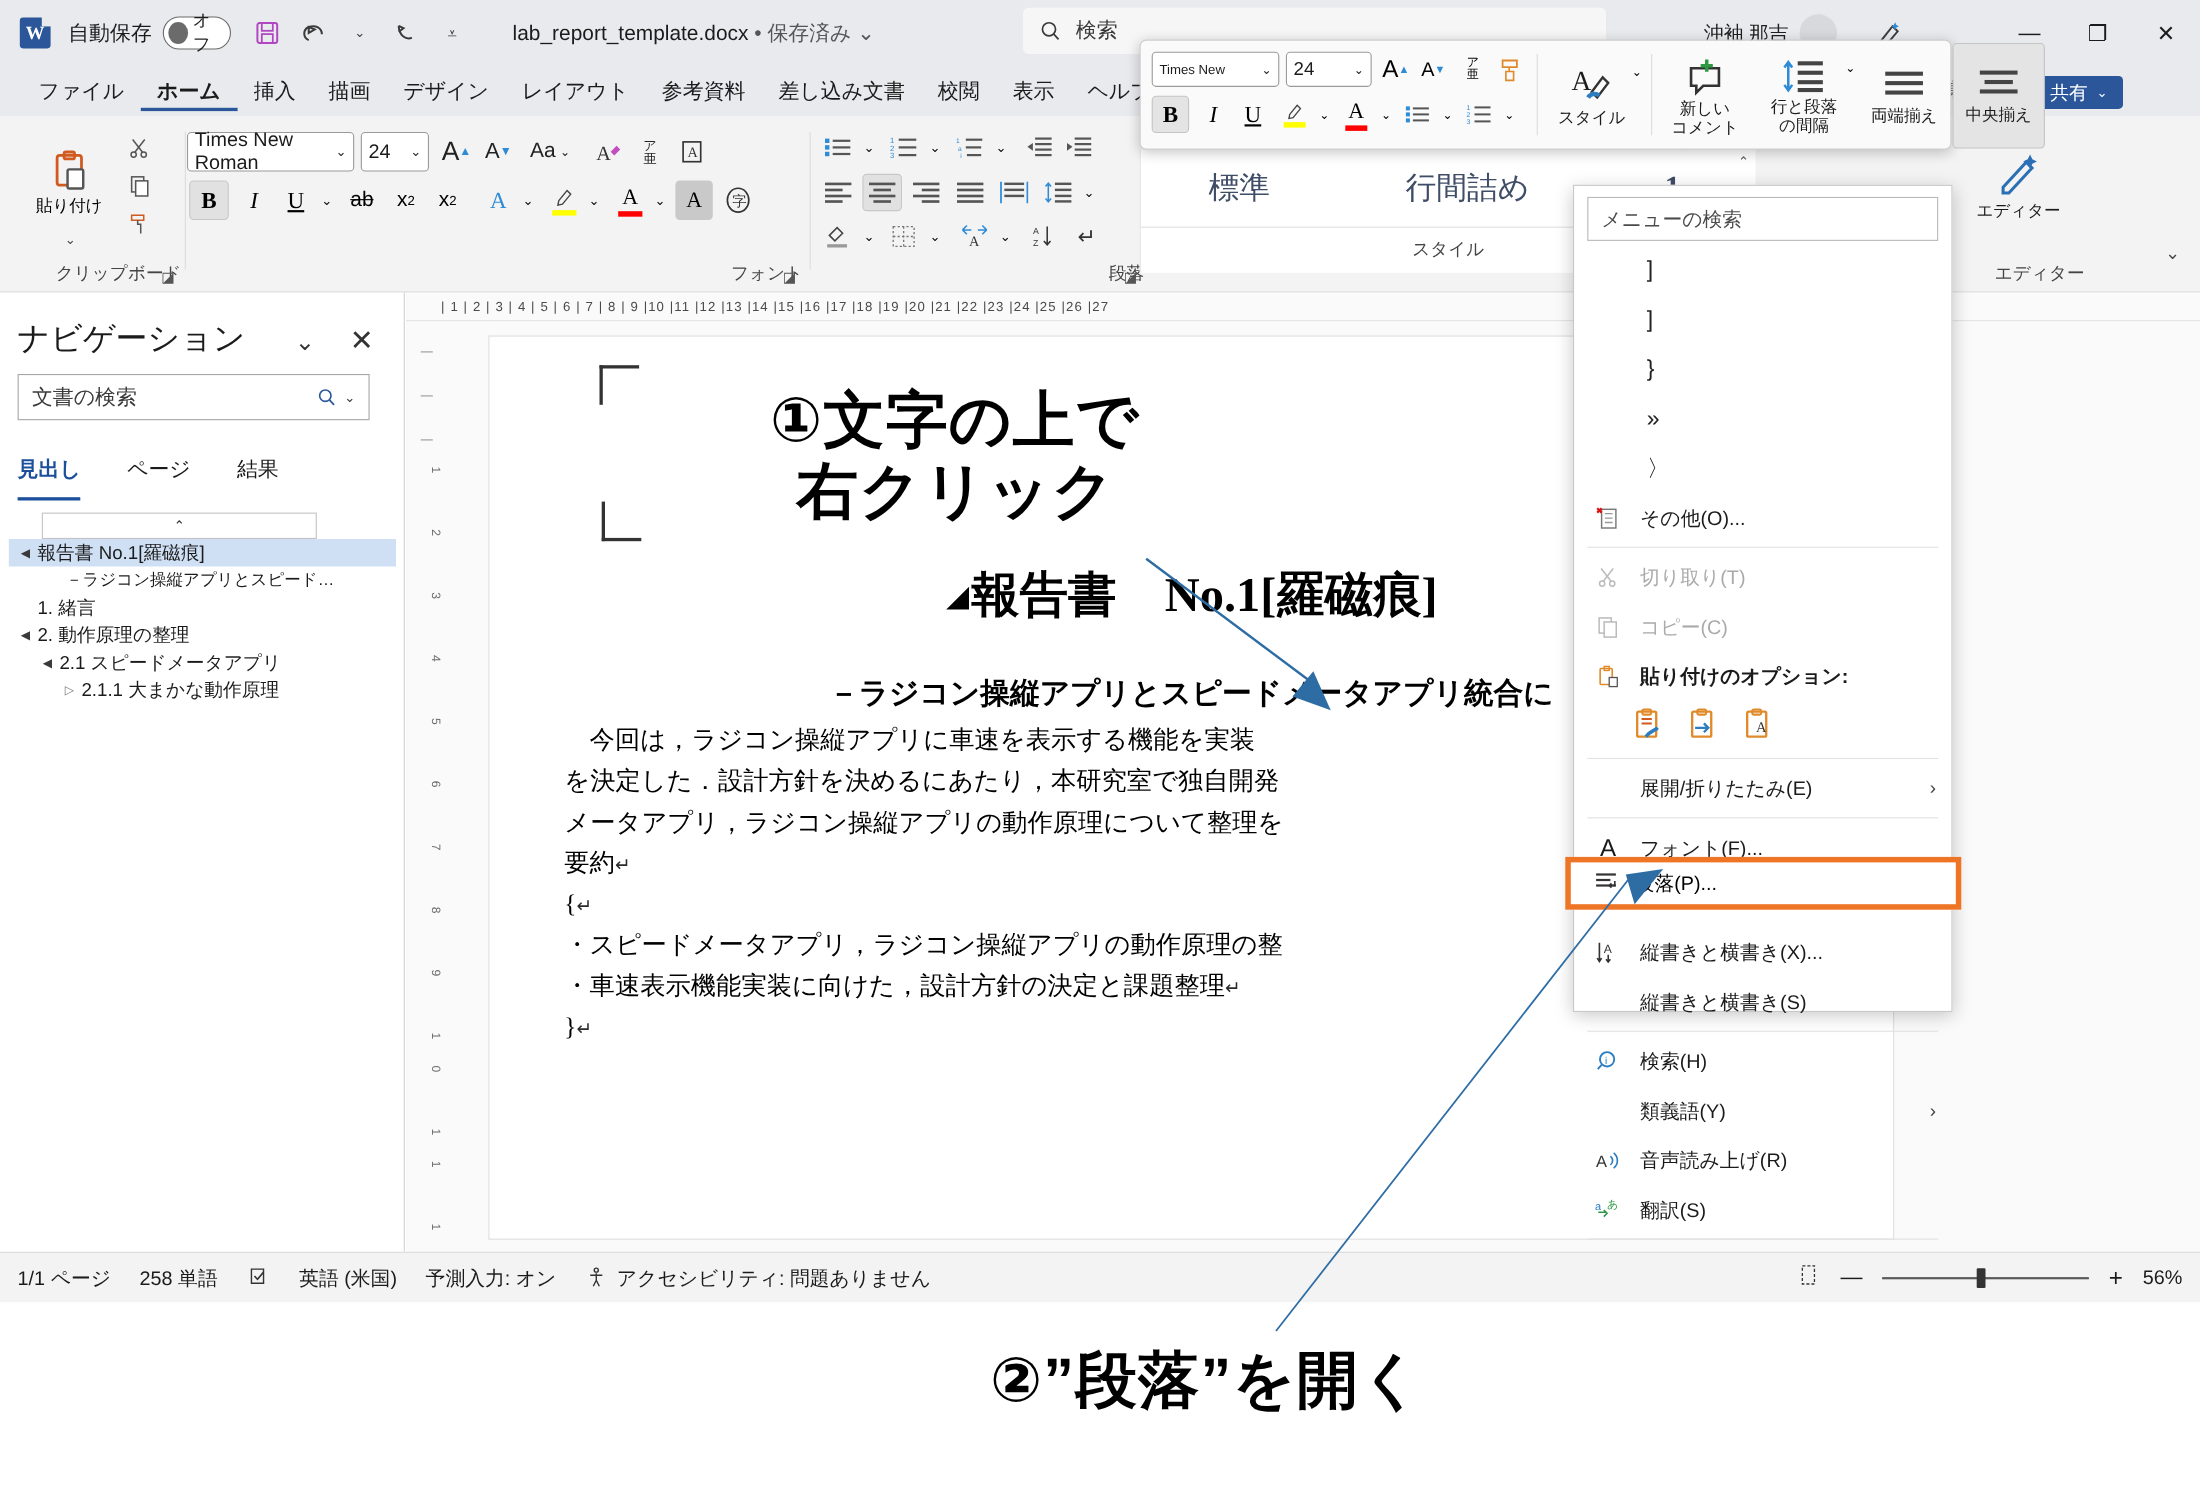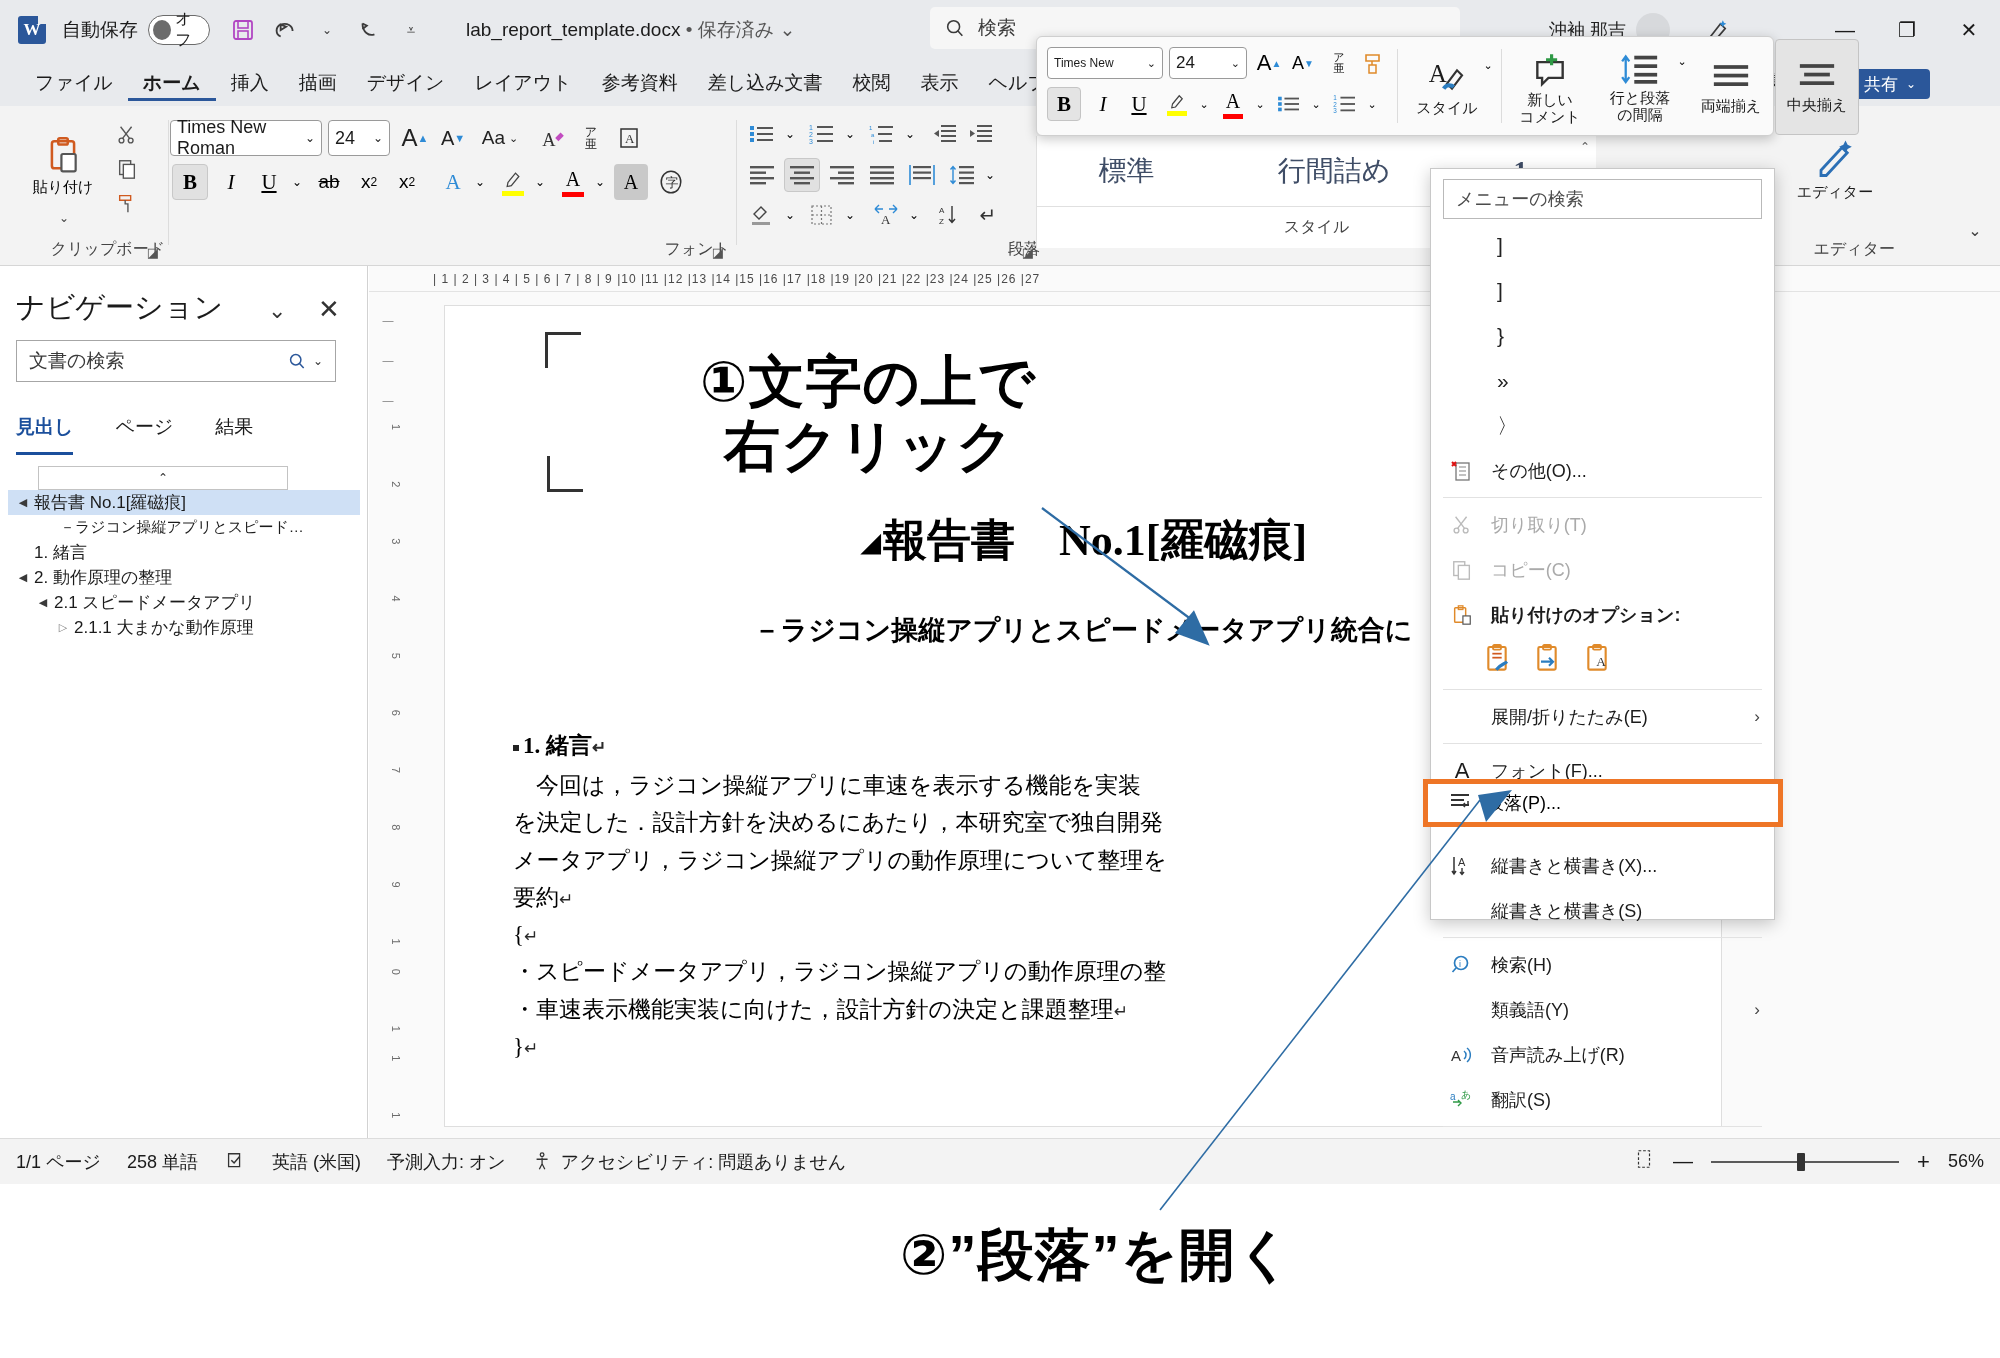--- a/index.html
+++ b/index.html
@@ -124,21 +124,21 @@
   .nrow .tri.hollow { color:#7a7a7a; }
 
   
   .docarea {
     position:absolute; left:369px; top:266px; width:1631px; height:872px;
     background:#fafafa; overflow:hidden;
   }
   .ruler-h {
     position:absolute; left:0; top:0; width:1631px; height:26px; background:#fafafa;
     border-bottom:1px solid #e3e3e3; font-size:12px; color:#4a4a4a;
-    display:flex; align-items:center; padding-left:64px; letter-spacing:1px; white-space:nowrap;
+    display:flex; align-items:center; padding-left:32px; letter-spacing:1px; white-space:nowrap;
   }
   .page {
     position:absolute; left:76px; top:40px; width:1276px; min-height:820px;
     background:#ffffff; box-shadow:0 0 0 1px #dedede;
   }
   .doc-h1 {
     font-family:"Liberation Serif", serif; font-weight:bold; font-size:44px;
     text-align:center; margin-top:205px; color:#000; white-space:nowrap;
   }
   .doc-h2 {
@@ -636,23 +636,20 @@
     <div class="ruler-h">
       <span>|   1 | 2 | 3 | 4 | 5 | 6 | 7 | 8 | 9 |10 |11 |12 |13 |14 |15 |16 |17 |18 |19 |20 |21 |22 |23 |24 |25 |26 |27</span>
     </div>
     <div class="page">
       <div style="position:absolute;left:100px;top:26px;width:36px;height:36px;border-left:3px solid #333;border-top:3px solid #333;"></div>
       <div style="position:absolute;left:102px;top:150px;width:36px;height:36px;border-left:3px solid #333;border-bottom:3px solid #333;"></div>
       <div class="doc-h1">
         <span style="font-size:24px;vertical-align:middle;">◢</span><span>報告書　No.1[羅磁痕]</span>
       </div>
       <div class="doc-h2">－ラジコン操縦アプリとスピードメータアプリ統合に</div>
-      <div class="doc-sec">
-        <span class="bullet-sq"></span><span>1. 緒言</span><span class="pmark">↵</span>
-      </div>
       <div class="doc-p"><span>　今回は，ラジコン操縦アプリに車速を表示する機能を実装</span></div>
       <div class="doc-p" style="margin-top:0;"><span>を決定した．設計方針を決めるにあたり，本研究室で独自開発</span></div>
       <div class="doc-p" style="margin-top:0;"><span>メータアプリ，ラジコン操縦アプリの動作原理について整理を</span></div>
       <div class="doc-p" style="margin-top:0;"><span>要約</span><span class="pmark">↵</span></div>
       <div class="doc-p" style="margin-top:0;"><span>{</span><span class="pmark">↵</span></div>
       <div class="doc-p" style="margin-top:0;"><span>・スピードメータアプリ，ラジコン操縦アプリの動作原理の整</span></div>
       <div class="doc-p" style="margin-top:0;"><span>・車速表示機能実装に向けた，設計方針の決定と課題整理</span><span class="pmark">↵</span></div>
       <div class="doc-p" style="margin-top:0;"><span>}</span><span class="pmark">↵</span></div>
     </div>
   </div>

